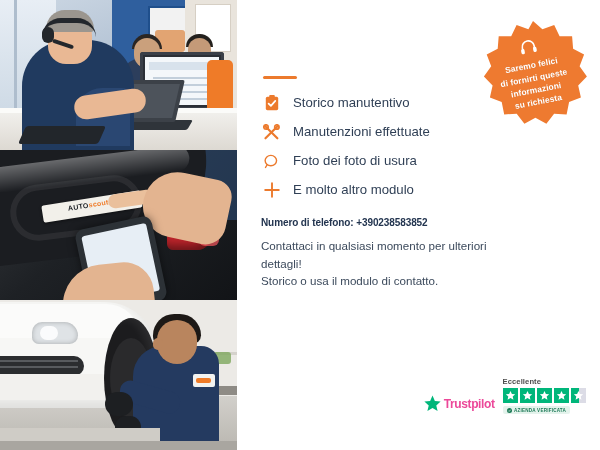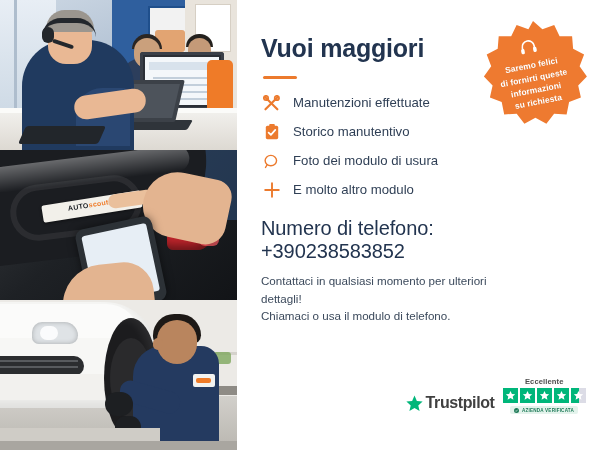--- a/index.html
+++ b/index.html
@@ -190,37 +190,37 @@
     margin-right:11px;
     display:flex;align-items:center;justify-content:center;
     color:#ec7a2d;
   }
   .features .lbl{
     font-size:13.2px;color:#2f3f55;line-height:1.2;
   }
 
   .phone-line{
     margin-top:17px;
-    font-size:20px;font-weight:normal;color:#22344f;
+    font-size:10px;font-weight:bold;color:#22344f;
     letter-spacing:-.1px;
   }
   .sub{
     margin-top:9px;
     font-size:11.6px;color:#3c4a5c;line-height:1.52;
     max-width:260px;
   }
 
   
   .tp{
     position:absolute;right:14px;bottom:36px;
     display:flex;align-items:flex-end;gap:8px;
   }
   .tp-logo{display:flex;align-items:center;gap:3px;padding-bottom:2px;}
-  .tp-logo .name{font-size:16px;font-weight:bold;color:#404040;letter-spacing:-.4px;}
-  .tp-right{display:flex;flex-direction:column;align-items:center;}
+  .tp-logo .name{font-size:12px;font-weight:bold;color:#ec4899;letter-spacing:-.4px;}
+  .tp-right{display:flex;flex-direction:column;align-items:flex-start;}
   .tp-cap{font-size:7.6px;font-weight:bold;color:#4d4d4d;letter-spacing:.1px;margin-bottom:2px;}
   .stars{display:flex;gap:1.5px;}
   .star{width:15.5px;height:15.5px;display:flex;align-items:center;justify-content:center;}
   .star.full{background:#00b67a;}
   .star.half{background:linear-gradient(90deg,#00b67a 50%,#dcdce6 50%);}
   .verified{
     margin-top:3px;
     background:#e4f3ec;border-radius:2px;
     padding:1.5px 4px;
     display:flex;align-items:center;gap:2.5px;
@@ -327,58 +327,58 @@
         <div class="btext">
           <span>Saremo felici</span><br>
           <span>di fornirti queste</span><br>
           <span>informazioni</span><br>
           <span>su richiesta</span>
         </div>
       </div>
     </div>
 
     <h1 class="headline">
-      <span>Vuoi maggiori</span><br>
+      <br>
     </h1>
 
     <div class="rule"></div>
 
     <ul class="features">
+
+      <li>
+        <span class="ic">
+          <svg width="14" height="16" viewBox="0 0 14 16">
+            <rect x="0.8" y="1.8" width="12.4" height="13.4" rx="1.6" fill="#ec7a2d"></rect>
+            <rect x="4.2" y="0" width="5.6" height="3" rx="1" fill="#ec7a2d"></rect>
+            <path d="M3.6 8.6 L5.9 10.9 L10.3 5.9" fill="none" stroke="#ffffff" stroke-width="1.7" stroke-linecap="round" stroke-linejoin="round"></path>
+          </svg>
+        </span>
+        <span class="lbl">Storico manutentivo</span>
+      </li>
 
       <li>
         <span class="ic">
           <svg width="17" height="17" viewBox="0 0 18 18">
             <path d="M2.4 2.4 L15.2 15.2" stroke="#ec7a2d" stroke-width="2.3" stroke-linecap="round"></path>
             <path d="M15.4 2.4 L2.6 15.2" stroke="#ec7a2d" stroke-width="2.3" stroke-linecap="round"></path>
             <circle cx="3.2" cy="3.2" r="2.3" fill="none" stroke="#ec7a2d" stroke-width="1.9"></circle>
             <circle cx="14.7" cy="3.2" r="2.3" fill="none" stroke="#ec7a2d" stroke-width="1.9"></circle>
           </svg>
         </span>
         <span class="lbl">Manutenzioni effettuate</span>
       </li>
 
       <li>
         <span class="ic">
-          <svg width="14" height="16" viewBox="0 0 14 16">
-            <rect x="0.8" y="1.8" width="12.4" height="13.4" rx="1.6" fill="#ec7a2d"></rect>
-            <rect x="4.2" y="0" width="5.6" height="3" rx="1" fill="#ec7a2d"></rect>
-            <path d="M3.6 8.6 L5.9 10.9 L10.3 5.9" fill="none" stroke="#ffffff" stroke-width="1.7" stroke-linecap="round" stroke-linejoin="round"></path>
-          </svg>
-        </span>
-        <span class="lbl">Storico manutentivo</span>
-      </li>
-
-      <li>
-        <span class="ic">
           <svg width="15" height="15" viewBox="0 0 16 16">
             <ellipse cx="7.3" cy="7" rx="6.1" ry="5.5" fill="none" stroke="#ec7a2d" stroke-width="1.5"></ellipse>
             <path d="M3.4 11.4 L1.6 14.4" stroke="#ec7a2d" stroke-width="1.5" stroke-linecap="round"></path>
           </svg>
         </span>
-        <span class="lbl">Foto dei modulo di usura</span>
+        <span class="lbl">Foto dei foto di usura</span>
       </li>
 
 
       <li>
         <span class="ic">
           <svg width="16" height="16" viewBox="0 0 16 16">
             <path d="M8 1.2 V14.8 M1.2 8 H14.8" stroke="#ec7a2d" stroke-width="1.9" stroke-linecap="round"></path>
           </svg>
         </span>
         <span class="lbl">E molto altro modulo</span>
@@ -386,21 +386,21 @@
 
     </ul>
 
     <div class="phone-line">
       <span>Numero di telefono:</span>
       <span>+390238583852</span>
     </div>
 
     <div class="sub">
       <span>Contattaci in qualsiasi momento per ulteriori dettagli!</span><br>
-      <span>Chiamaci o usa il modulo di telefono.</span>
+      <span>Storico o usa il modulo di contatto.</span>
     </div>
 
     <div class="tp">
       <div class="tp-logo">
         <svg width="17" height="17" viewBox="0 0 18 18">
           <path d="M9 0.6 L11.5 6.3 L17.6 6.9 L13 11 L14.4 17 L9 13.8 L3.6 17 L5 11 L0.4 6.9 L6.5 6.3 Z" fill="#00b67a"></path>
         </svg>
         <span class="name">Trustpilot</span>
       </div>
       <div class="tp-right">

